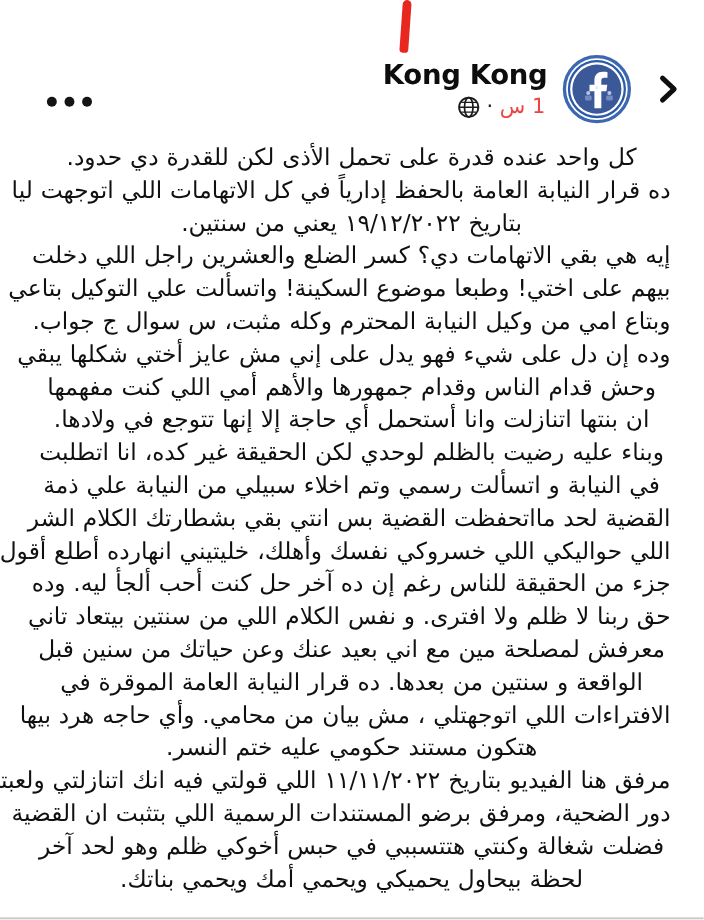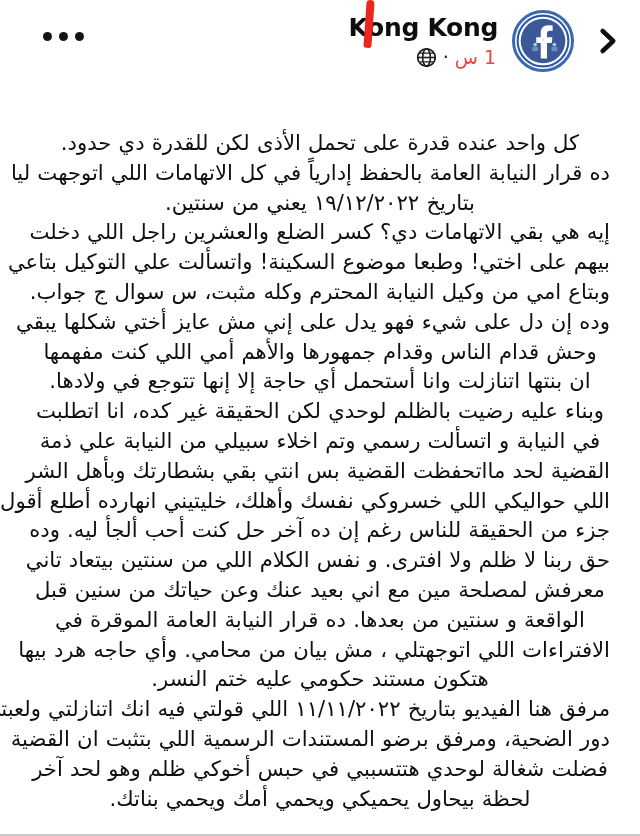--- a/index.html
+++ b/index.html
@@ -22,21 +22,21 @@
     position: relative;
     background: #ffffff;
     box-sizing: border-box;
   }
 
   
   .post-header {
     position: relative;
     height: 112px;
     display: flex;
-    align-items: flex-start;
+    align-items: flex-end;
     justify-content: space-between;
     padding: 0 14px 0 18px;
     box-sizing: border-box;
     direction: ltr;
   }
 
   .overflow-menu {
     width: 62px;
     height: 40px;
     display: flex;
@@ -244,29 +244,29 @@
       <span class="ln">ده قرار النيابة العامة بالحفظ إدارياً في كل الاتهامات اللي اتوجهت ليا</span>
       <span class="ln">بتاريخ ١٩/١٢/٢٠٢٢ يعني من سنتين.</span>
       <span class="ln">إيه هي بقي الاتهامات دي؟ كسر الضلع والعشرين راجل اللي دخلت</span>
       <span class="ln">بيهم على اختي! وطبعا موضوع السكينة! واتسألت علي التوكيل بتاعي</span>
       <span class="ln">وبتاع امي من وكيل النيابة المحترم وكله مثبت، س سوال ج جواب.</span>
       <span class="ln">وده إن دل على شيء فهو يدل على إني مش عايز أختي شكلها يبقي</span>
       <span class="ln">وحش قدام الناس وقدام جمهورها والأهم  أمي اللي كنت   مفهمها</span>
       <span class="ln">ان بنتها اتنازلت وانا  أستحمل أي حاجة إلا إنها تتوجع في ولادها.</span>
       <span class="ln">وبناء عليه رضيت بالظلم لوحدي لكن الحقيقة غير كده، انا اتطلبت</span>
       <span class="ln">في النيابة و اتسألت رسمي وتم اخلاء سبيلي من النيابة علي ذمة</span>
-      <span class="ln">القضية لحد مااتحفظت القضية بس انتي بقي بشطارتك وبأهل الشر</span>
+      <span class="ln">القضية لحد مااتحفظت القضية بس انتي بقي بشطارتك الكلام الشر</span>
       <span class="ln">اللي حواليكي اللي خسروكي نفسك وأهلك، خليتيني انهارده أطلع أقول</span>
       <span class="ln">جزء من الحقيقة للناس رغم إن ده آخر حل كنت أحب ألجأ ليه. وده</span>
       <span class="ln">حق ربنا لا ظلم ولا افترى. و نفس الكلام اللي من سنتين بيتعاد تاني</span>
       <span class="ln">معرفش لمصلحة مين مع اني بعيد عنك وعن حياتك من سنين قبل</span>
       <span class="ln">الواقعة و سنتين من بعدها.  ده قرار النيابة العامة الموقرة في</span>
       <span class="ln">الافتراءات اللي اتوجهتلي ، مش بيان من محامي. وأي حاجه هرد بيها</span>
       <span class="ln">هتكون مستند حكومي عليه ختم النسر.</span>
       <span class="ln">مرفق هنا الفيديو بتاريخ ١١/١١/٢٠٢٢ اللي قولتي فيه انك اتنازلتي ولعبتي</span>
       <span class="ln">دور الضحية، ومرفق برضو المستندات الرسمية اللي بتثبت ان القضية</span>
-      <span class="ln">فضلت شغالة  لوحدي هتتسببي في حبس أخوكي ظلم وهو لحد آخر</span>
+      <span class="ln">فضلت شغالة  وكنتي هتتسببي في حبس أخوكي ظلم وهو لحد آخر</span>
       <span class="ln">لحظة بيحاول يحميكي ويحمي أمك  ويحمي بناتك.</span>
     </p>
   </div>
 
   <div class="bottom-divider"></div>
 </div>
 
 </body></html>

